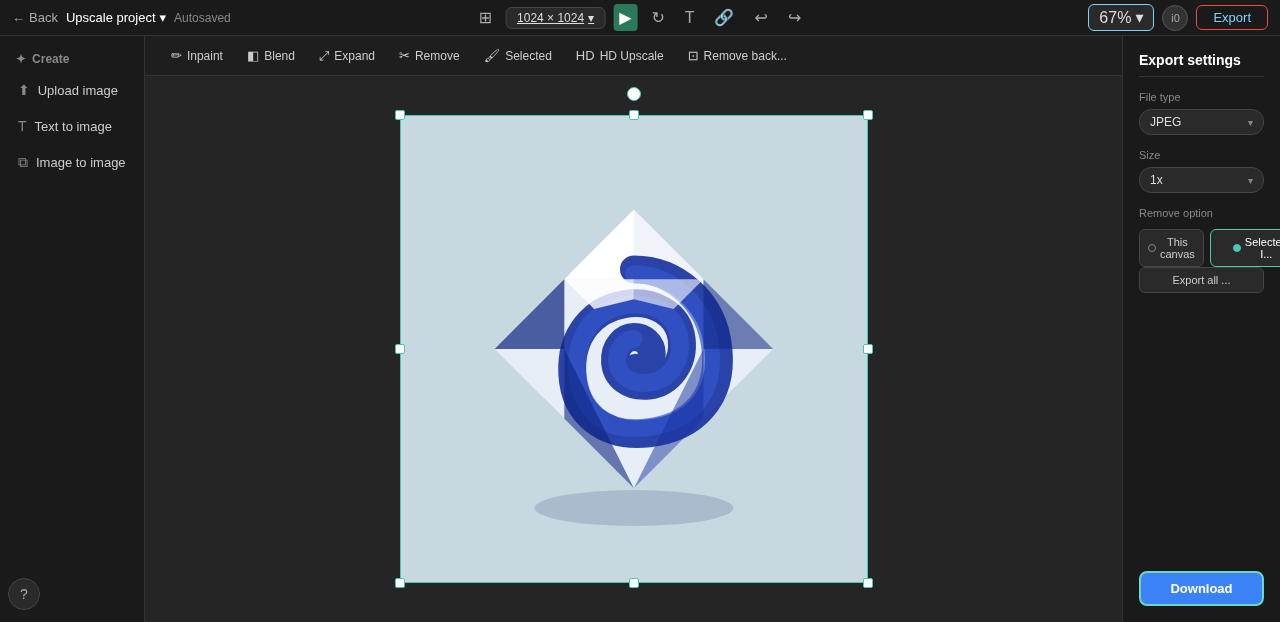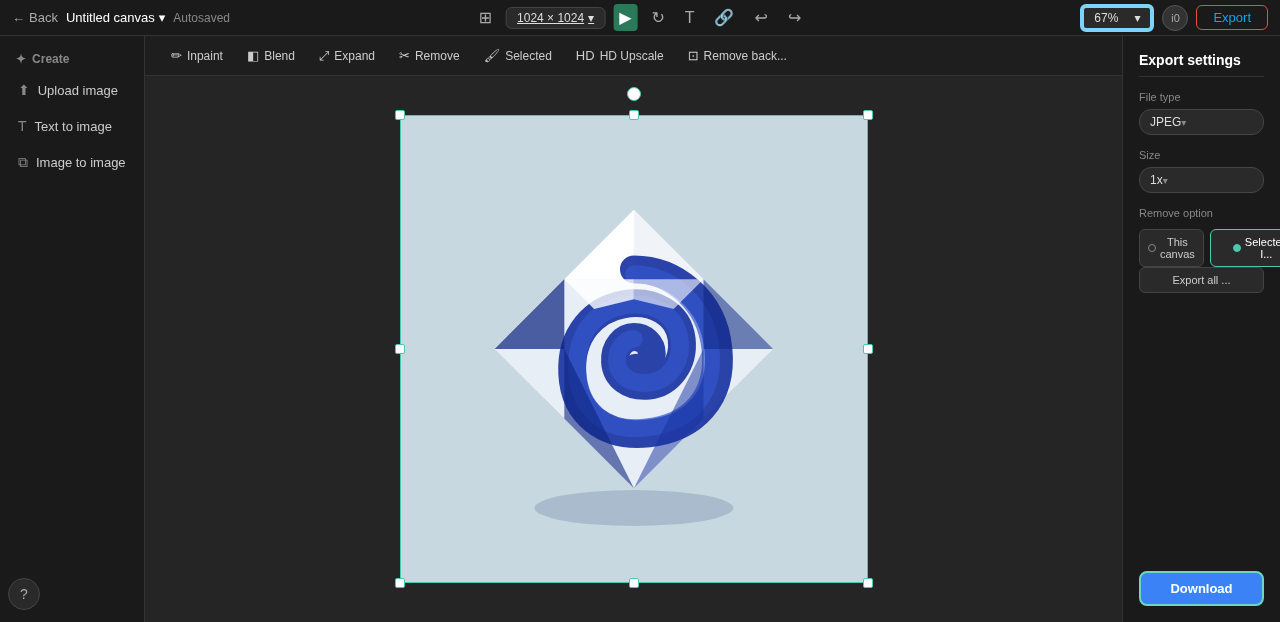--- a/index.html
+++ b/index.html
@@ -88,46 +88,46 @@
     .tool-icon-btn.active { background: #2a7a5a; color: #fff; }
     .topbar-right {
       margin-left: auto;
       display: flex;
       align-items: center;
       gap: 8px;
     }
     .zoom-btn {
       display: flex;
       align-items: center;
-      gap: 16px;
+      gap: 4px;
       background: #2a2a2a;
-      border: 4px solid #7dd3fc;
+      border: 1px solid #7dd3fc;
       color: #ddd;
       padding: 3px 10px;
       border-radius: 6px;
       cursor: pointer;
-      font-size: 12px;
+      font-size: 16px;
     }
     .info-circle {
       width: 26px;
       height: 26px;
       border-radius: 50%;
       background: #333;
       display: flex;
       align-items: center;
       justify-content: center;
       font-size: 11px;
       color: #aaa;
       cursor: pointer;
       border: 1px solid #555;
     }
     .export-btn {
       background: transparent;
       border: 1.5px solid #e74c3c;
-      color: #0ea5e9;
+      color: #7dd3fc;
       padding: 4px 16px;
       border-radius: 6px;
       cursor: pointer;
       font-size: 13px;
       font-weight: 500;
     }
 
     
     .main-layout {
       display: flex;
@@ -314,21 +314,21 @@
     .form-select {
       background: #2a2a2a;
       border: 1px solid #444;
       color: #ddd;
       padding: 5px 10px;
       border-radius: 12px;
       font-size: 12px;
       cursor: pointer;
       display: flex;
       align-items: center;
-      justify-content: flex-start;
+      justify-content: space-between;
     }
     .export-option-label {
       font-size: 11px;
       color: #888;
       font-weight: 500;
       margin-bottom: 4px;
     }
     .export-options-grid {
       display: flex;
       flex-direction: column;
@@ -396,21 +396,21 @@
 </head>
 <body>
 
 <div class="topbar">
   <div class="topbar-left">
     <div class="back-btn">
       <span>←</span>
       <span>Back</span>
     </div>
     <div class="project-name">
-      <span>Untitled canvas</span>
+      <span>Upscale project</span>
       <span>▾</span>
     </div>
     <span class="autosaved">Autosaved</span>
   </div>
 
   <div class="topbar-center">
     <button class="tool-icon-btn">⊞</button>
     <button class="canvas-size-btn">
       <span>1024 × 1024</span>
       <span>▾</span>

